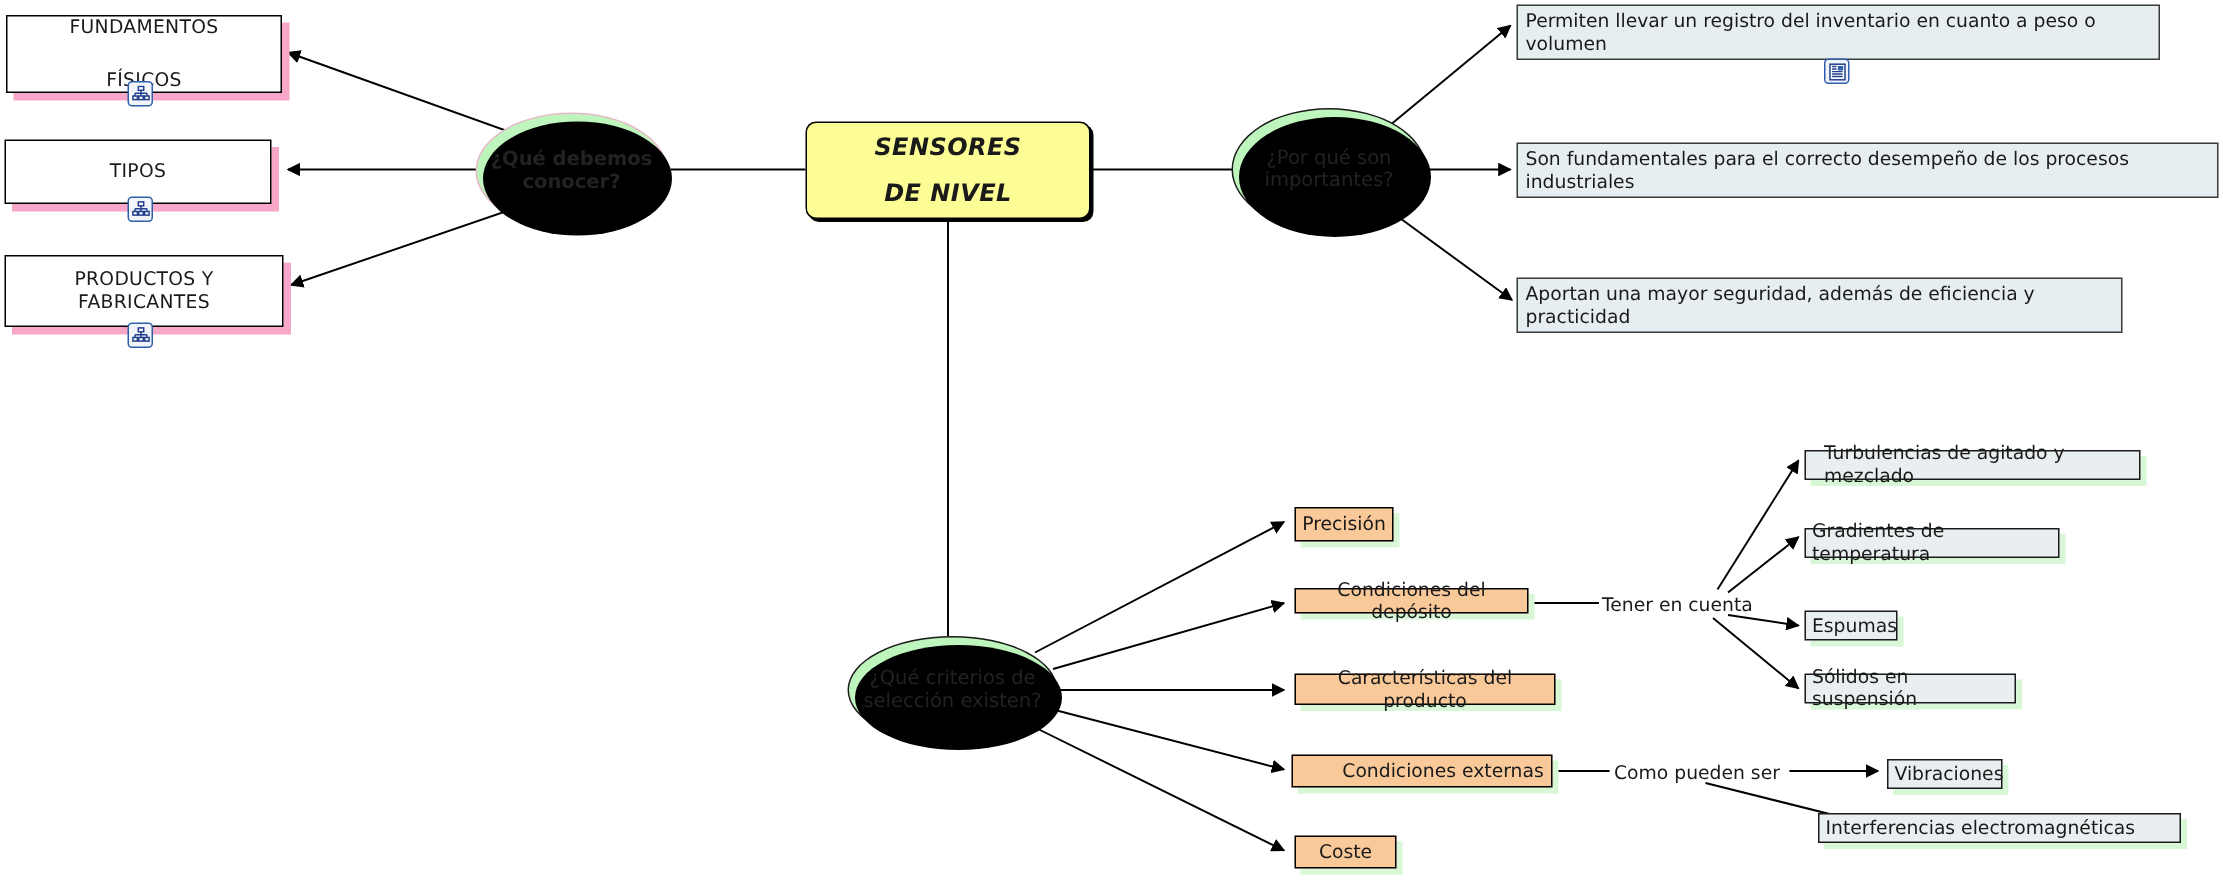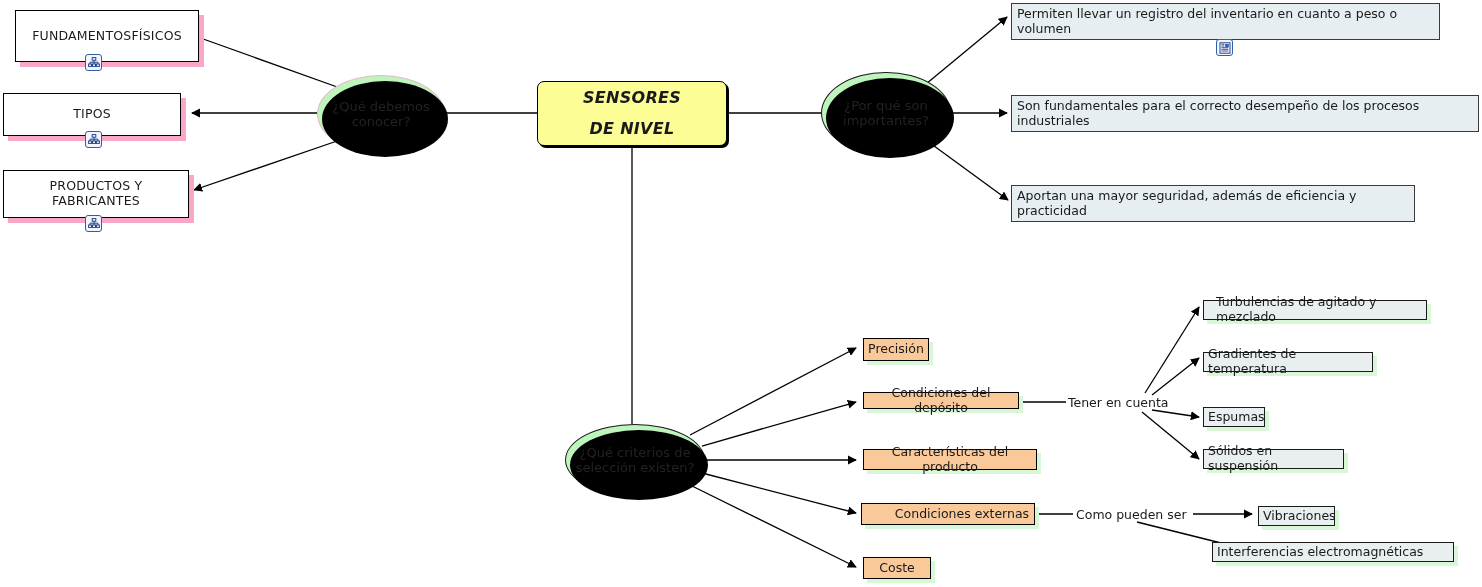--- a/index.html
+++ b/index.html
@@ -171,21 +171,21 @@
       <line x1="1152" y1="395" x2="1199" y2="358" marker-end="url(#arrow)"></line>
       <line x1="1152" y1="410" x2="1199" y2="417" marker-end="url(#arrow)"></line>
       <line x1="1142" y1="412" x2="1199" y2="459" marker-end="url(#arrow)"></line>
 
       <line x1="1035" y1="514" x2="1073" y2="514"></line>
       <line x1="1193" y1="514" x2="1252" y2="514" marker-end="url(#arrow)"></line>
       <line x1="1137" y1="522" x2="1253" y2="551" marker-end="url(#arrow)"></line>
     </g>
   </svg>
 
-  <div class="node white-pink" style="left:15px; top:10px; width:184px; height:52px; flex-direction:row;">
+  <div class="node white-pink" style="left:4px; top:10px; width:184px; height:52px; flex-direction:column;justify-content:space-between;">
     <span>FUNDAMENTOS</span>
     <span>FÍSICOS</span>
   </div>
   <div class="badge" style="left:85px; top:54px;">
     <svg width="12" height="12" viewBox="0 0 12 12">
       <rect x="4.2" y="0.6" width="3.6" height="2.6" fill="#ffffff" stroke="#23408e" stroke-width="1"></rect>
       <path d="M6 3.2 V5.2 M2 5.2 H10 M2 5.2 V7 M6 5.2 V7 M10 5.2 V7" stroke="#23408e" stroke-width="1" fill="none"></path>
       <rect x="0.6" y="7" width="3" height="2.4" fill="#ffffff" stroke="#23408e" stroke-width="1"></rect>
       <rect x="4.5" y="7" width="3" height="2.4" fill="#ffffff" stroke="#23408e" stroke-width="1"></rect>
       <rect x="8.4" y="7" width="3" height="2.4" fill="#ffffff" stroke="#23408e" stroke-width="1"></rect>
@@ -211,21 +211,21 @@
   <div class="badge" style="left:85px; top:215px;">
     <svg width="12" height="12" viewBox="0 0 12 12">
       <rect x="4.2" y="0.6" width="3.6" height="2.6" fill="#ffffff" stroke="#23408e" stroke-width="1"></rect>
       <path d="M6 3.2 V5.2 M2 5.2 H10 M2 5.2 V7 M6 5.2 V7 M10 5.2 V7" stroke="#23408e" stroke-width="1" fill="none"></path>
       <rect x="0.6" y="7" width="3" height="2.4" fill="#ffffff" stroke="#23408e" stroke-width="1"></rect>
       <rect x="4.5" y="7" width="3" height="2.4" fill="#ffffff" stroke="#23408e" stroke-width="1"></rect>
       <rect x="8.4" y="7" width="3" height="2.4" fill="#ffffff" stroke="#23408e" stroke-width="1"></rect>
     </svg>
   </div>
 
-  <div class="node ellipse pinkring" style="left:317px; top:75px; width:128px; height:78px; flex-direction:column;">
+  <div class="node ellipse pinkring" style="left:317px; top:75px; width:128px; height:78px; flex-direction:column;font-weight:bold;">
     <span>¿Qué debemos</span>
     <span>conocer?</span>
   </div>
 
   <div class="node root" style="left:537px; top:81px; width:190px; height:65px; flex-direction:column;">
     <span>SENSORES</span>
     <span>DE NIVEL</span>
   </div>
 
   <div class="node ellipse darkring" style="left:821px; top:72px; width:130px; height:82px; flex-direction:column;">

